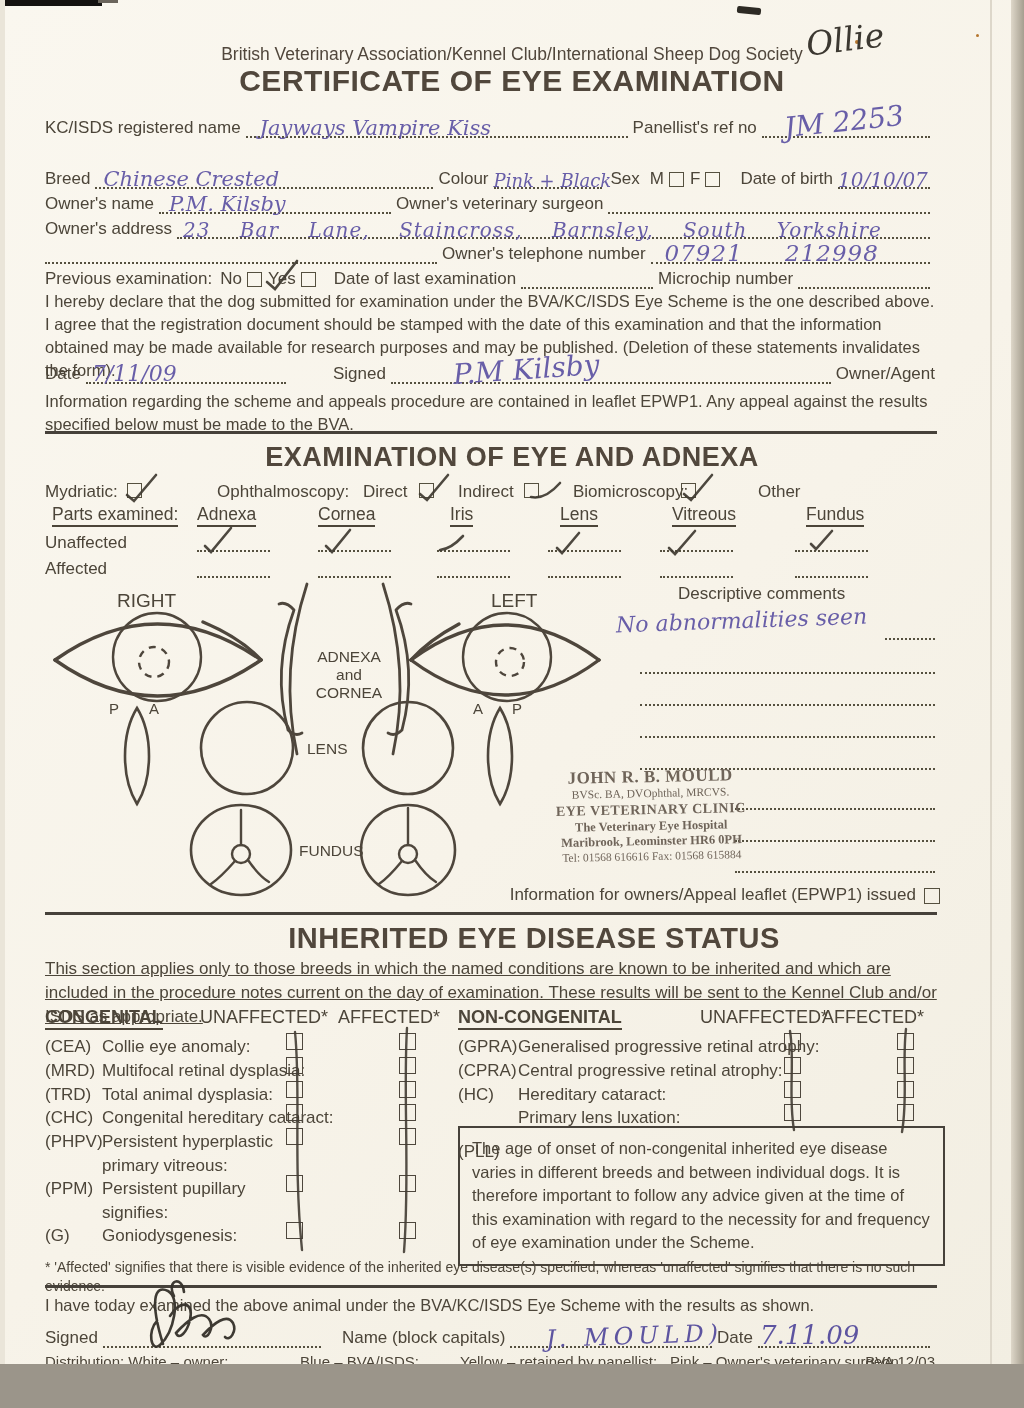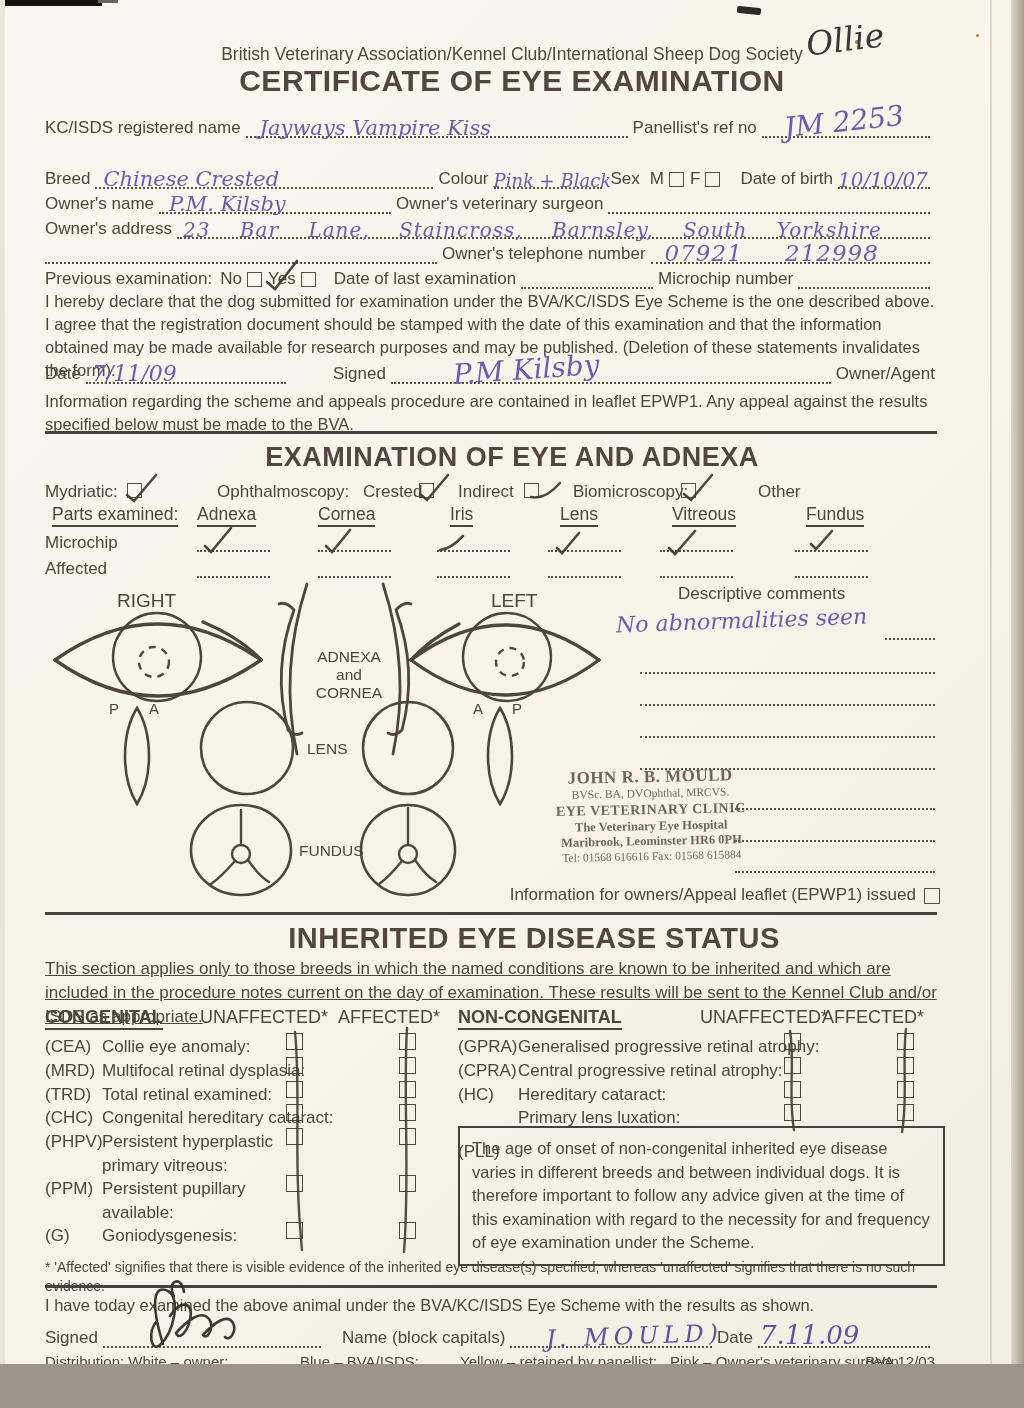--- a/index.html
+++ b/index.html
@@ -132,42 +132,42 @@
   <div class="para" style="top:390px;">Information regarding the scheme and appeals procedure are contained in leaflet EPWP1. Any appeal against the results specified below must be made to the BVA.</div>
 
   <div class="rule" style="top:431px;height:3px;"></div>
 
   <div class="h1" style="top:442px;font-size:27px;">EXAMINATION OF EYE AND ADNEXA</div>
 
   <div class="abs" style="left:45px;top:480px;right:89px;height:22px;">
     <span class="lbl abs" style="left:0;top:3px;">Mydriatic:</span>
     <span class="cb abs" style="left:82px;top:3px;margin:0;"></span>
     <span class="lbl abs" style="left:172px;top:3px;">Ophthalmoscopy:</span>
-    <span class="lbl abs" style="left:318px;top:3px;">Crested</span>
+    <span class="lbl abs" style="left:318px;top:3px;">Direct</span>
     <span class="cb abs" style="left:374px;top:3px;margin:0;"></span>
     <span class="lbl abs" style="left:413px;top:3px;">Indirect</span>
     <span class="cb abs" style="left:479px;top:3px;margin:0;"></span>
     <span class="lbl abs" style="left:528px;top:3px;">Biomicroscopy:</span>
     <span class="cb abs" style="left:636px;top:3px;margin:0;"></span>
     <span class="lbl abs" style="left:713px;top:3px;">Other</span>
     <span class="dots abs" style="left:768px;right:0;top:5px;margin:0;"></span>
   </div>
 
   <div class="abs" style="left:45px;top:506px;right:89px;height:24px;">
     <span class="pl" style="left:0;margin-left:7px;">Parts examined:</span>
     <span class="pl" style="left:152px;">Adnexa</span>
     <span class="pl" style="left:273px;">Cornea</span>
     <span class="pl" style="left:405px;">Iris</span>
     <span class="pl" style="left:515px;">Lens</span>
     <span class="pl" style="left:627px;">Vitreous</span>
     <span class="pl" style="left:761px;">Fundus</span>
   </div>
 
   <div class="abs" style="left:45px;top:532px;right:89px;height:22px;">
-    <span class="lbl abs" style="left:0;top:2px;">Microchip</span>
+    <span class="lbl abs" style="left:0;top:2px;">Unaffected</span>
     <span class="pcell" style="left:152px;top:6px;"></span>
     <span class="pcell" style="left:273px;top:6px;"></span>
     <span class="pcell" style="left:392px;top:6px;"></span>
     <span class="pcell" style="left:503px;top:6px;"></span>
     <span class="pcell" style="left:615px;top:6px;"></span>
     <span class="pcell" style="left:750px;top:6px;"></span>
   </div>
 
   <div class="abs" style="left:45px;top:558px;right:89px;height:22px;">
     <span class="lbl abs" style="left:0;top:2px;">Affected</span>
@@ -274,38 +274,38 @@
   <span class="iline" style="left:102px;top:1038px;">Collie eye anomaly:</span>
   <span class="cbx" style="left:286px;top:1033px;"></span>
   <span class="cbx" style="left:399px;top:1033px;"></span>
 
   <span class="iline" style="left:45px;top:1062px;">(MRD)</span>
   <span class="iline" style="left:102px;top:1062px;">Multifocal retinal dysplasia:</span>
   <span class="cbx" style="left:286px;top:1057px;"></span>
   <span class="cbx" style="left:399px;top:1057px;"></span>
 
   <span class="iline" style="left:45px;top:1086px;">(TRD)</span>
-  <span class="iline" style="left:102px;top:1086px;">Total retinal examined:</span>
+  <span class="iline" style="left:102px;top:1086px;">Total animal dysplasia:</span>
   <span class="cbx" style="left:286px;top:1081px;"></span>
   <span class="cbx" style="left:399px;top:1081px;"></span>
 
   <span class="iline" style="left:45px;top:1109px;">(CHC)</span>
   <span class="iline" style="left:102px;top:1109px;">Congenital hereditary cataract:</span>
   <span class="cbx" style="left:286px;top:1104px;"></span>
   <span class="cbx" style="left:399px;top:1104px;"></span>
 
   <span class="iline" style="left:45px;top:1133px;">(PHPV)</span>
   <span class="iline" style="left:102px;top:1133px;">Persistent hyperplastic</span>
   <span class="iline" style="left:102px;top:1157px;">primary vitreous:</span>
   <span class="cbx" style="left:286px;top:1128px;"></span>
   <span class="cbx" style="left:399px;top:1128px;"></span>
 
   <span class="iline" style="left:45px;top:1180px;">(PPM)</span>
   <span class="iline" style="left:102px;top:1180px;">Persistent pupillary</span>
-  <span class="iline" style="left:102px;top:1204px;">available:</span>
+  <span class="iline" style="left:102px;top:1204px;">signifies:</span>
   <span class="cbx" style="left:286px;top:1175px;"></span>
   <span class="cbx" style="left:399px;top:1175px;"></span>
 
   <span class="iline" style="left:45px;top:1227px;">(G)</span>
   <span class="iline" style="left:102px;top:1227px;">Goniodysgenesis:</span>
   <span class="cbx" style="left:286px;top:1222px;"></span>
   <span class="cbx" style="left:399px;top:1222px;"></span>
 
   <span class="iline" style="left:458px;top:1038px;">(GPRA)</span>
   <span class="iline" style="left:518px;top:1038px;">Generalised progressive retinal atrophy:</span>

